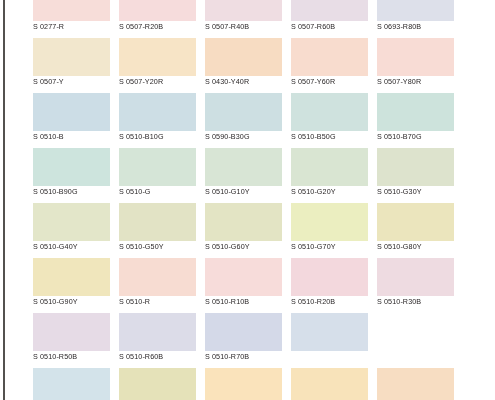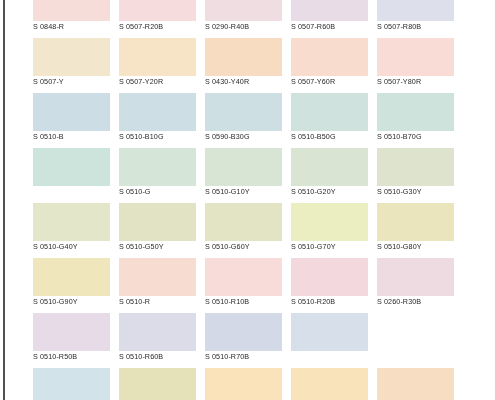--- a/index.html
+++ b/index.html
@@ -65,37 +65,37 @@
 </style>
 </head>
 <body>
 
 <div id="page">
   <div id="left-rule"></div>
   <div id="swatch-grid">
       <div class="swatch-row">
         <div class="swatch-cell">
           <span class="swatch-chip" title="S 0507-R" style="background: rgb(247, 221, 217);"></span>
-          <span class="swatch-label">S 0848-R</span>
+          <span class="swatch-label">S 0277-R</span>
         </div>
         <div class="swatch-cell">
           <span class="swatch-chip" title="S 0507-R20B" style="background: rgb(246, 220, 220);"></span>
           <span class="swatch-label">S 0507-R20B</span>
         </div>
         <div class="swatch-cell">
           <span class="swatch-chip" title="S 0507-R40B" style="background: rgb(239, 221, 226);"></span>
-          <span class="swatch-label">S 0290-R40B</span>
+          <span class="swatch-label">S 0507-R40B</span>
         </div>
         <div class="swatch-cell">
           <span class="swatch-chip" title="S 0507-R60B" style="background: rgb(232, 221, 230);"></span>
           <span class="swatch-label">S 0507-R60B</span>
         </div>
         <div class="swatch-cell">
           <span class="swatch-chip" title="S 0507-R80B" style="background: rgb(221, 224, 234);"></span>
-          <span class="swatch-label">S 0507-R80B</span>
+          <span class="swatch-label">S 0693-R80B</span>
         </div>
       </div>
       <div class="swatch-row">
         <div class="swatch-cell">
           <span class="swatch-chip" title="S 0507-Y" style="background: rgb(242, 231, 205);"></span>
           <span class="swatch-label">S 0507-Y</span>
         </div>
         <div class="swatch-cell">
           <span class="swatch-chip" title="S  0507-Y20R" style="background: rgb(247, 228, 198);"></span>
           <span class="swatch-label">S  0507-Y20R</span>
@@ -131,20 +131,21 @@
           <span class="swatch-label">S  0510-B50G</span>
         </div>
         <div class="swatch-cell">
           <span class="swatch-chip" title="S  0510-B70G" style="background: rgb(205, 227, 220);"></span>
           <span class="swatch-label">S  0510-B70G</span>
         </div>
       </div>
       <div class="swatch-row">
         <div class="swatch-cell">
           <span class="swatch-chip" title="S  0510-B90G" style="background: rgb(205, 228, 221);"></span>
+          <span class="swatch-label">S  0510-B90G</span>
         </div>
         <div class="swatch-cell">
           <span class="swatch-chip" title="S 0510-G" style="background: rgb(213, 229, 215);"></span>
           <span class="swatch-label">S 0510-G</span>
         </div>
         <div class="swatch-cell">
           <span class="swatch-chip" title="S  0510-G10Y" style="background: rgb(216, 229, 213);"></span>
           <span class="swatch-label">S  0510-G10Y</span>
         </div>
         <div class="swatch-cell">
@@ -190,21 +191,21 @@
         <div class="swatch-cell">
           <span class="swatch-chip" title="S 0510-R10B" style="background: rgb(247, 220, 218);"></span>
           <span class="swatch-label">S 0510-R10B</span>
         </div>
         <div class="swatch-cell">
           <span class="swatch-chip" title="S 0510-R20B" style="background: rgb(243, 216, 221);"></span>
           <span class="swatch-label">S 0510-R20B</span>
         </div>
         <div class="swatch-cell">
           <span class="swatch-chip" title="S 0510-R30B" style="background: rgb(238, 219, 225);"></span>
-          <span class="swatch-label">S 0260-R30B</span>
+          <span class="swatch-label">S 0510-R30B</span>
         </div>
       </div>
       <div class="swatch-row">
         <div class="swatch-cell">
           <span class="swatch-chip" title="S 0510-R50B" style="background: rgb(230, 219, 230);"></span>
           <span class="swatch-label">S 0510-R50B</span>
         </div>
         <div class="swatch-cell">
           <span class="swatch-chip" title="S 0510-R60B" style="background: rgb(220, 220, 232);"></span>
           <span class="swatch-label">S 0510-R60B</span>

